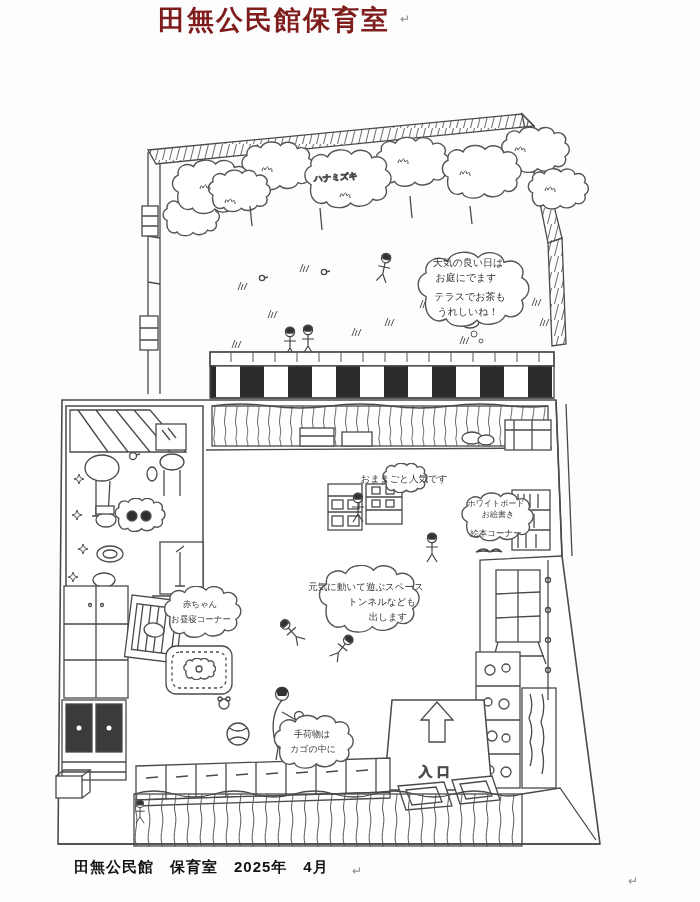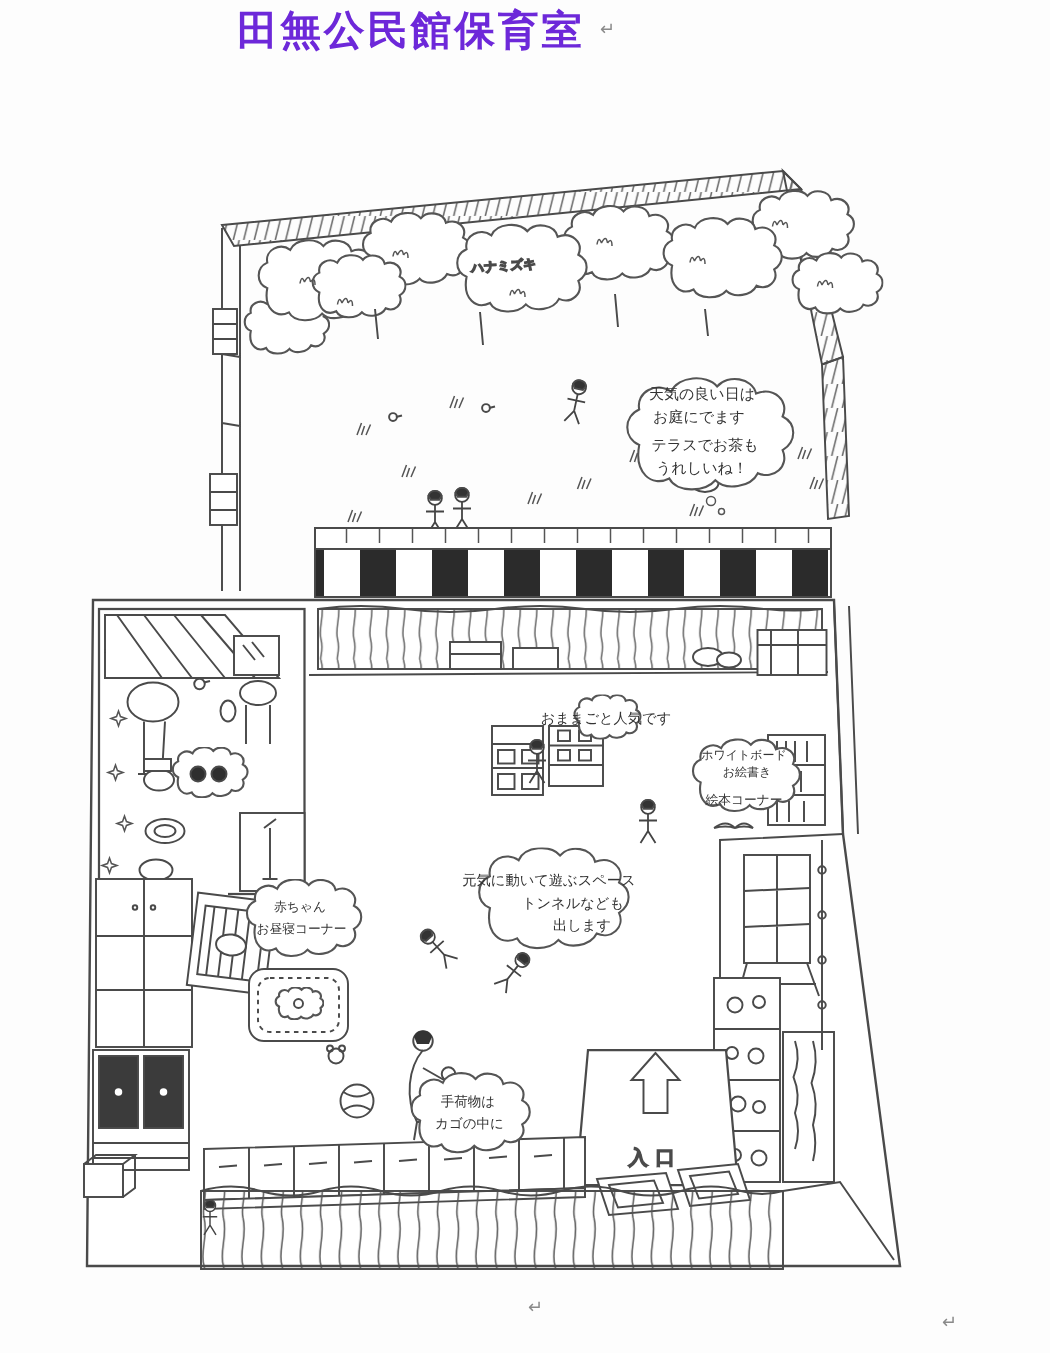--- a/index.html
+++ b/index.html
@@ -1,34 +1,35 @@
 <!DOCTYPE html>
 <html><head>
 <meta charset="utf-8">
 <style>
   html,body{margin:0;padding:0;background:#e9e9e9;}
   .page{position:relative;width:700px;height:902px;background:#fdfdfd;overflow:hidden;
         font-family:"Liberation Sans",sans-serif;}
-  .title{position:absolute;left:158px;top:2px;font-size:27px;font-weight:900;color:#6d28d9;
+  .title{position:absolute;left:158px;top:2px;font-size:27px;font-weight:900;color:#7f1d1d;
          letter-spacing:2px;font-family:"Liberation Sans",sans-serif;}
   .footer{position:absolute;left:74px;top:858px;font-size:15px;font-weight:800;color:#111;
           letter-spacing:1px;}
   .retmark{position:absolute;font-size:12px;color:#8a8a8a;}
   .hand{font-family:"DejaVu Sans",sans-serif;fill:#333;}
   svg{position:absolute;left:0;top:0;}
 </style>
 </head>
 <body>
 
 <div class="page">
 
   <div class="title">田無公民館保育室</div>
   <span class="retmark" style="left:400px;top:12px;">↵</span>
   <span class="retmark" style="left:352px;top:864px;">↵</span>
   <span class="retmark" style="left:628px;top:874px;">↵</span>
+  <div class="footer">田無公民館　保育室　2025年　4月</div>
 
   <svg width="700" height="902" viewBox="0 0 700 902">
     <defs>
       <symbol id="cloud" viewBox="0 0 100 64">
         <path d="M12,38 C3,34 3,22 12,18 C10,8 22,2 30,8 C34,-1 50,-2 56,5 C62,-2 76,0 78,9 C88,5 97,13 93,22 C101,26 101,36 93,41 C97,50 88,58 79,54 C75,62 61,64 55,58 C49,65 33,65 29,57 C19,62 9,54 12,38 Z" fill="#fff" stroke="#555" stroke-width="1.4" vector-effect="non-scaling-stroke"></path>
       </symbol>
       <g id="grass" stroke="#555" fill="none" stroke-width="1">
         <path d="M0,8 L3,0 M3,8 L5,2 M6,8 L9,1"></path>
       </g>
       <g id="leaf" stroke="#555" fill="none" stroke-width="1">

